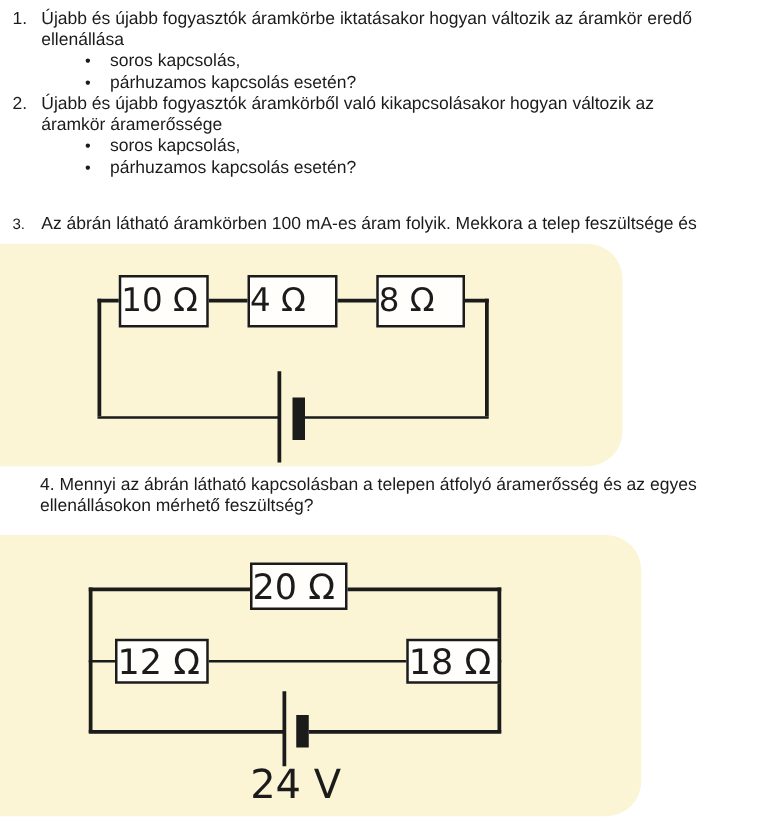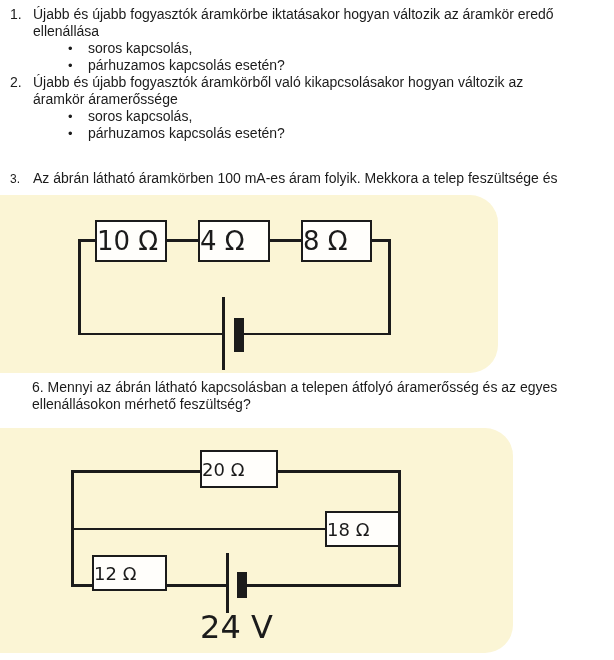--- a/index.html
+++ b/index.html
@@ -47,21 +47,21 @@
   .rbox{
     position:absolute;
     background:var(--box-bg);
     border:2.5px solid var(--ink);
     display:flex;align-items:center;
     font-family:"DejaVu Sans",sans-serif;
     white-space:pre;
     color:var(--ink);
   }
   .rbox.c1{font-size:26px;}
-  .rbox.c2{font-size:18px;}
+  .rbox.c2{font-size:28px;}
   .bat{position:absolute;background:var(--ink);}
   .vlabel{
     position:absolute;
     font-family:"DejaVu Sans",sans-serif;
     font-size:32px;line-height:26px;
     text-align:center;white-space:pre;
     color:var(--ink);
   }
 </style>
 </head>
@@ -121,36 +121,36 @@
       <span>10 Ω</span>
     </div>
     <div class="rbox c1" style="left:198px;top:25px;width:72px;height:42px;">
       <span>4 Ω</span>
     </div>
     <div class="rbox c1" style="left:301px;top:25px;width:71px;height:42px;">
       <span>8 Ω</span>
     </div>
   </div>
 
-  <div class="q4">6. Mennyi az ábrán látható kapcsolásban a telepen átfolyó áramerősség és az egyes
+  <div class="q4">4. Mennyi az ábrán látható kapcsolásban a telepen átfolyó áramerősség és az egyes
 ellenállásokon mérhető feszültség?</div>
 
   <div class="panel panel2">
     <div class="wire" style="left:71px;top:42px;width:329.5px;height:2.5px;"></div>
     <div class="wire" style="left:71px;top:99.5px;width:329.5px;height:2.5px;"></div>
     <div class="wire" style="left:71px;top:42px;width:2.5px;height:116px;"></div>
     <div class="wire" style="left:398px;top:42px;width:2.5px;height:116px;"></div>
     <div class="wire" style="left:71px;top:156px;width:157px;height:2.5px;"></div>
     <div class="wire" style="left:247px;top:156px;width:153.5px;height:2.5px;"></div>
     <div class="bat" style="left:226px;top:125px;width:3px;height:60px;"></div>
     <div class="bat" style="left:237px;top:144px;width:10px;height:26px;"></div>
     <div class="rbox c2" style="left:200px;top:22px;width:78px;height:38px;">
       <span>20 Ω</span>
     </div>
-    <div class="rbox c2" style="left:92px;top:83px;width:75px;height:36px;margin-top:44px;">
+    <div class="rbox c2" style="left:92px;top:83px;width:75px;height:36px;">
       <span>12 Ω</span>
     </div>
     <div class="rbox c2" style="left:325px;top:83px;width:75px;height:36px;">
       <span>18 Ω</span>
     </div>
     <div class="vlabel" style="left:199px;top:186px;width:75px;">24 V</div>
   </div>
 
 </div>
 

